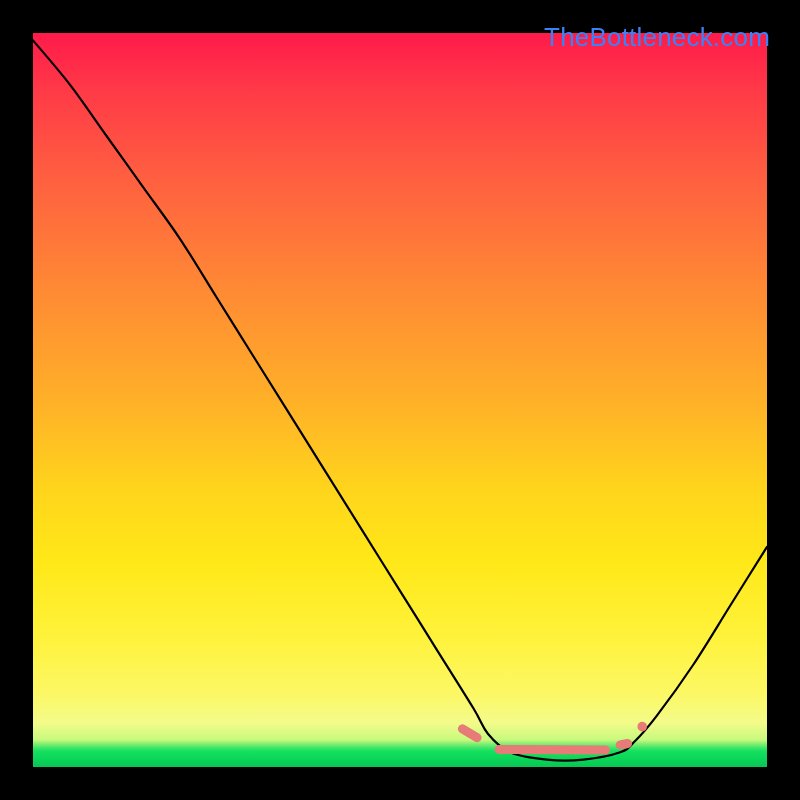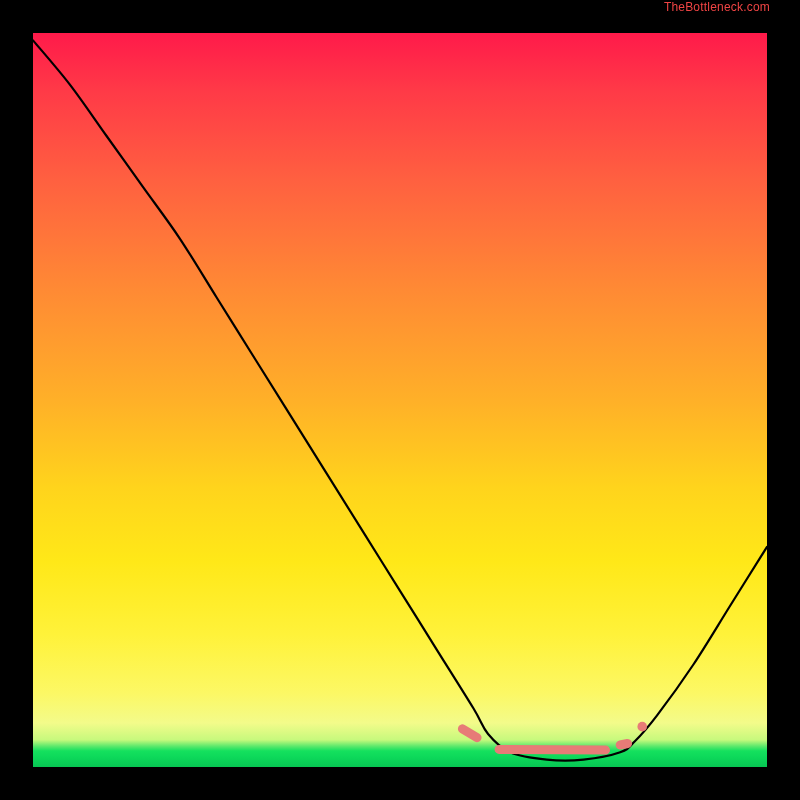--- a/index.html
+++ b/index.html
@@ -42,24 +42,24 @@
         #c7f97d 96.3%,
         #58e86b 97.2%,
         #15e15e 97.8%,
         #0dd95a 98.6%,
         #0ad057 99.3%,
         #07c653 100%
       );
   }
   .attribution {
     position: absolute;
-    top: 0;
+    top: 22px;
     right: 30px;
-    color: #ef4444;
-    font-size: 12px;
+    color: #3b82f6;
+    font-size: 26px;
     font-weight: 500;
     letter-spacing: 0.2px;
   }
   svg.overlay {
     position: absolute;
     left: 33px;
     top: 33px;
     width: 734px;
     height: 734px;
     pointer-events: none;

